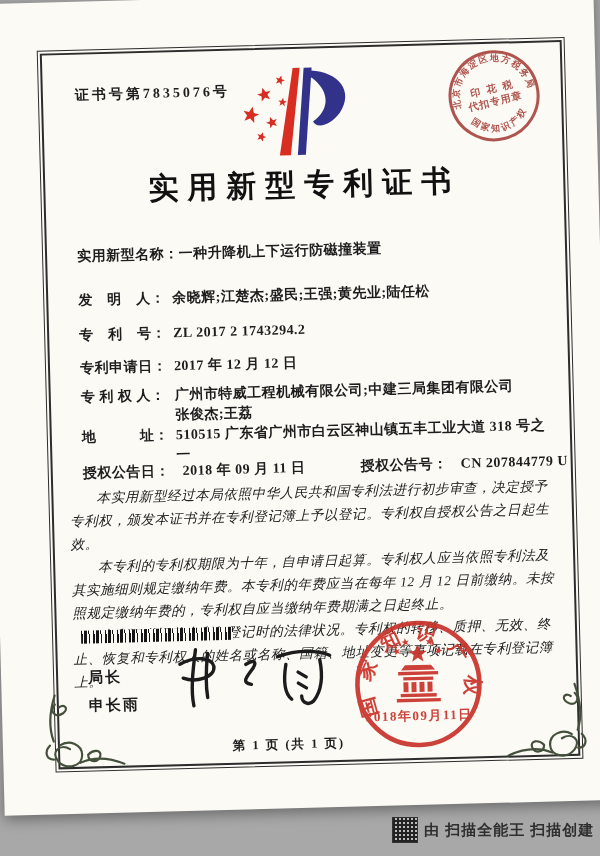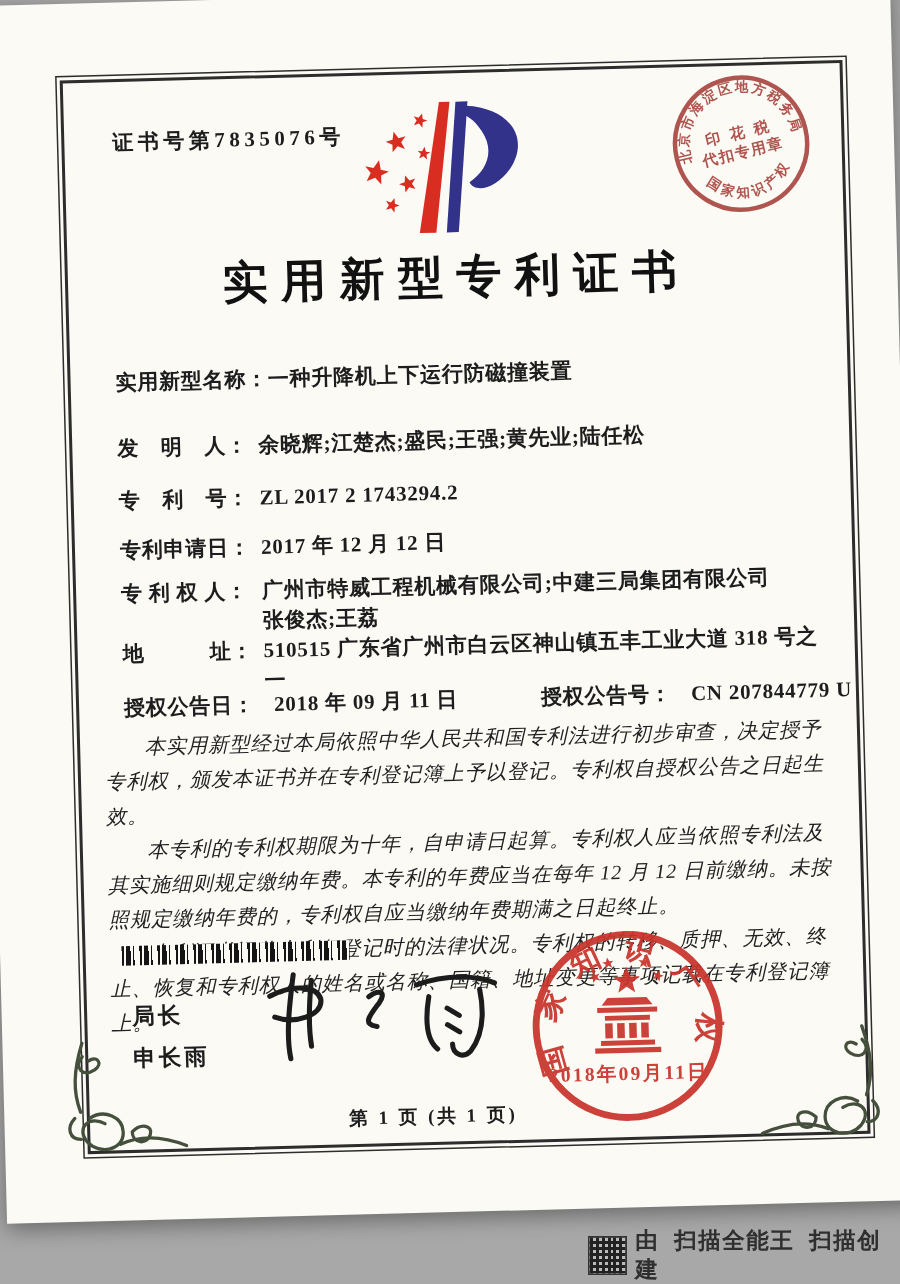--- a/index.html
+++ b/index.html
@@ -66,21 +66,21 @@
     position:absolute;left:393px;top:818px;display:flex;align-items:center;gap:7px;
   }
   .qr{
     width:24px;height:24px;
     background:
       repeating-linear-gradient(0deg,#222 0 2px,transparent 2px 4px),
       repeating-linear-gradient(90deg,#222 0 2px,#bbb 2px 4px);
     outline:1px solid #333;
   }
   .scan-text{font-size:15px;font-weight:600;color:#2f2f2f;letter-spacing:1px;
-    font-family:Liberation Mono, monospace;}
+    font-family:Liberation Sans, sans-serif;}
 </style>
 </head>
 <body>
 
 <div class="paper">
   <div class="frame">
     <div class="frame-inner">
 
       <div class="cert-no">证书号第7835076号</div>
 

